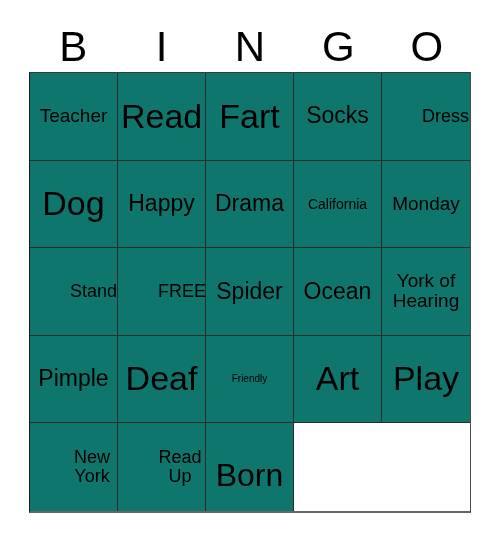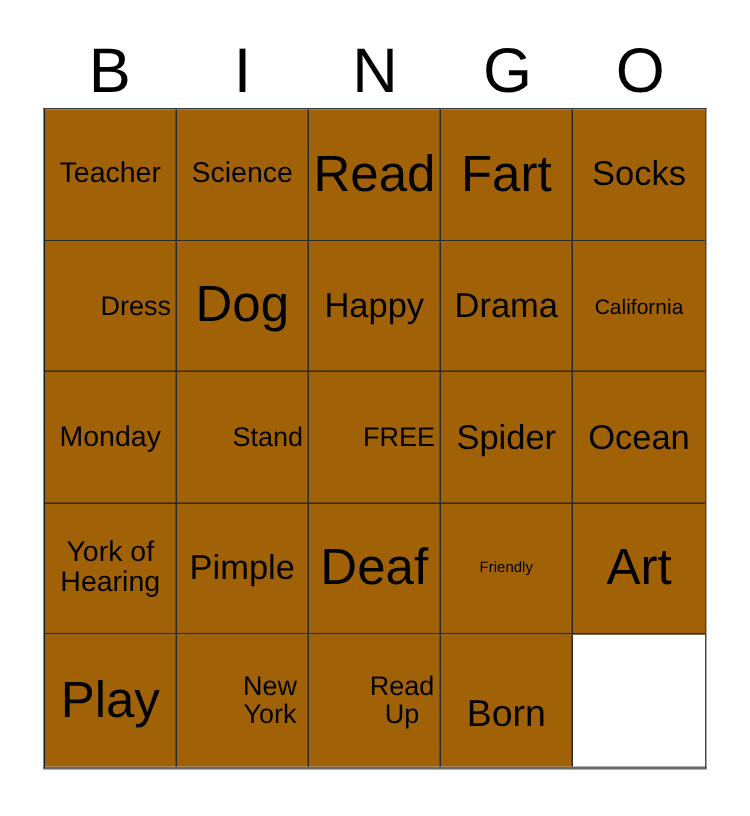--- a/index.html
+++ b/index.html
@@ -62,45 +62,45 @@
     grid-template-rows: repeat(5, 1fr);
     background: #ffffff;
   }
 
   .bingo-cell {
     box-sizing: border-box;
     border-right: 1.2px solid #2b2b2b;
     border-bottom: 1.2px solid #2b2b2b;
     display: flex;
     align-items: center;
-    justify-content: flex-end;
+    justify-content: flex-start;
     overflow: hidden;
     padding: 1px 3px;
-    background: #a16207;
+    background: #0f766e;
   }
   .bingo-cell:nth-child(5n) {
     border-right: none;
   }
   .bingo-cell:nth-child(n+21) {
     border-bottom: none;
   }
 
   .cell-text {
     display: block;
     width: 100%;
     text-align: center;
     line-height: 1.04;
     white-space: pre-line;
     color: #000000;
     font-weight: 400;
   }
 
   
   .sz-xxl  { font-size: 34px; }
-  .sz-xl   { font-size: 25px; margin-top: 17px; }
+  .sz-xl   { font-size: 32px; margin-top: 17px; }
   .sz-lg   { font-size: 18px; margin-left: 37px; }
   .sz-md   { font-size: 23px; }
   .sz-sm   { font-size: 19px; }
   .sz-xs   { font-size: 10px; }
   .sz-xxs  { font-size: 14px; }
 
   .two-line { line-height: 1.08; }
 </style>
 </head>
 <body>
@@ -111,23 +111,20 @@
     <div class="header-letter">B</div>
     <div class="header-letter">I</div>
     <div class="header-letter">N</div>
     <div class="header-letter">G</div>
     <div class="header-letter">O</div>
   </div>
 
   <div class="bingo-grid" id="bingo-grid">
       <div class="bingo-cell">
         <span class="cell-text sz-sm">Teacher</span>
-      </div>
-      <div class="bingo-cell">
-        <span class="cell-text sz-sm">Science</span>
       </div>
       <div class="bingo-cell">
         <span class="cell-text sz-xxl">Read</span>
       </div>
       <div class="bingo-cell">
         <span class="cell-text sz-xxl">Fart</span>
       </div>
       <div class="bingo-cell">
         <span class="cell-text sz-md">Socks</span>
       </div>

